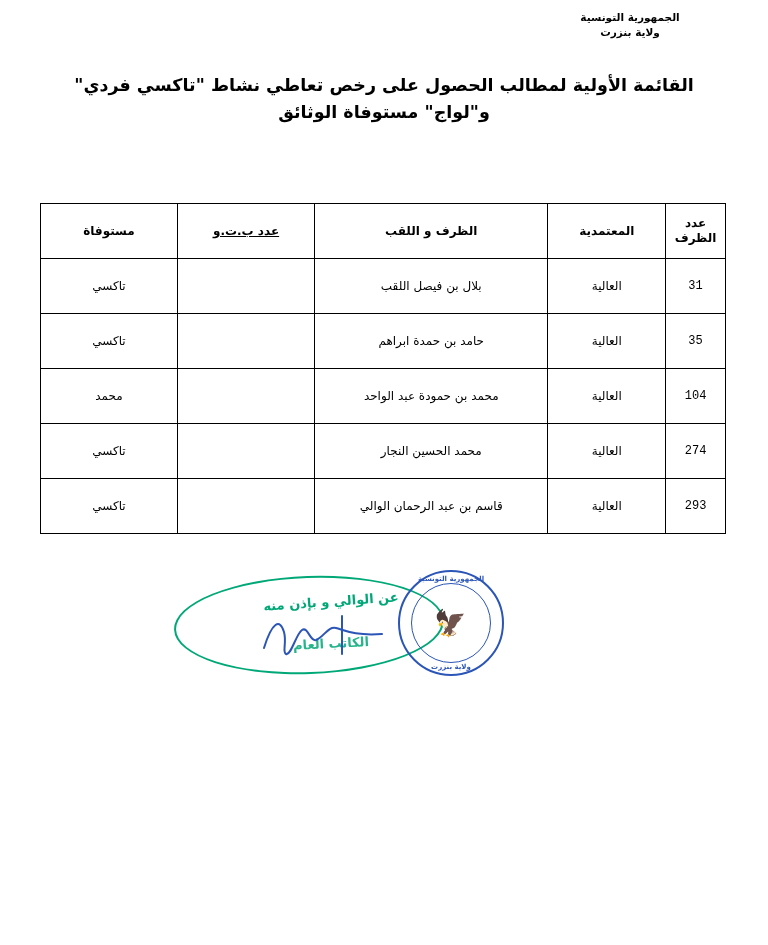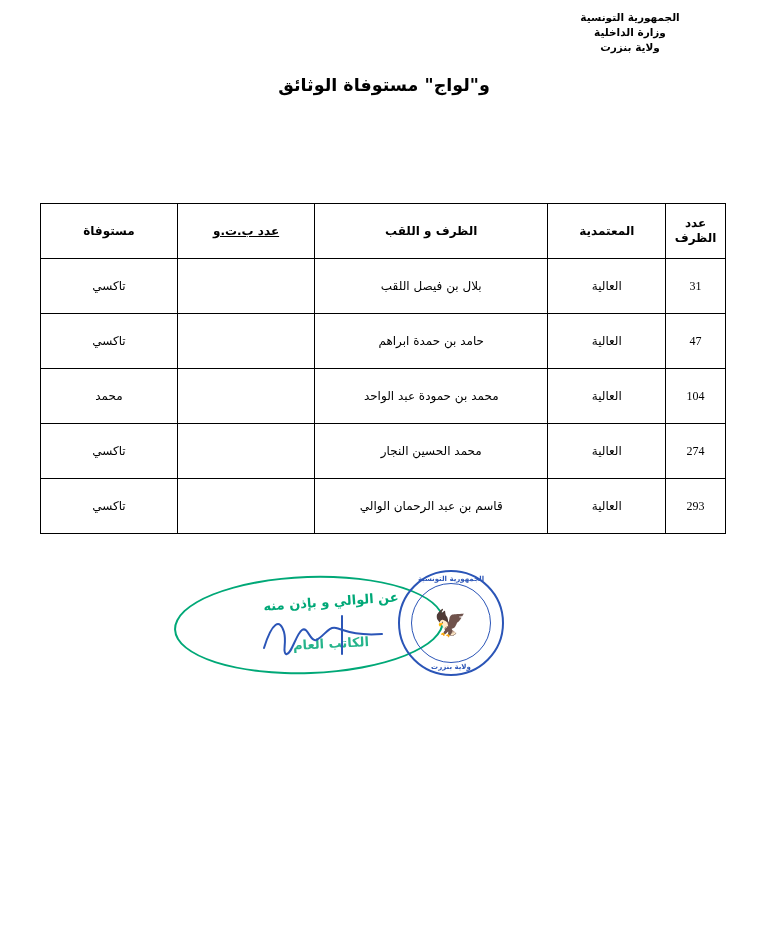--- a/index.html
+++ b/index.html
@@ -83,21 +83,21 @@
   .col-name   { width: 35%; }
   .col-bto    { width: 20%; text-decoration: underline; }
   .col-act    { width: 20%; }
 
   .th-stacked {
     line-height: 1.25;
   }
   .th-stacked span { display: block; }
 
   .cell-num {
-    font-family: Liberation Serif, serif;
+    font-family: Liberation Mono, monospace;
     font-size: 12.5px;
     direction: ltr;
   }
 
   
   .sig-area {
     position: absolute;
     top: 560px;
     left: 150px;
     width: 380px;
@@ -184,25 +184,25 @@
     white-space: nowrap;
   }
   .stamp .stamp-txt.top { top: 5px; }
   .stamp .stamp-txt.bottom { bottom: 5px; }
 </style>
 </head>
 <body>
 
 <div class="letterhead">
   <div>الجمهورية التونسية</div>
-  <div>وزارة الداخلية</div>
   <div>ولاية بنزرت</div>
 </div>
 
 <div class="doc-title">
+  <span class="line">القائمة الأولية لمطالب الحصول على رخص تعاطي نشاط "تاكسي فردي"</span>
   <span class="line">و"لواج" مستوفاة الوثائق</span>
 </div>
 
 <div class="table-wrap">
   <table class="reg">
     <thead>
       <tr>
         <th class="col-num th-stacked">
           <span>عدد</span>
           <span>الظرف</span>
@@ -215,21 +215,21 @@
     </thead>
     <tbody>
       <tr>
         <td class="col-num cell-num">31</td>
         <td class="col-mot">العالية</td>
         <td class="col-name">بلال بن فيصل اللقب</td>
         <td class="col-bto"></td>
         <td class="col-act">تاكسي</td>
       </tr>
       <tr>
-        <td class="col-num cell-num">47</td>
+        <td class="col-num cell-num">35</td>
         <td class="col-mot">العالية</td>
         <td class="col-name">حامد بن حمدة ابراهم</td>
         <td class="col-bto"></td>
         <td class="col-act">تاكسي</td>
       </tr>
       <tr>
         <td class="col-num cell-num">104</td>
         <td class="col-mot">العالية</td>
         <td class="col-name">محمد بن حمودة عبد الواحد</td>
         <td class="col-bto"></td>

